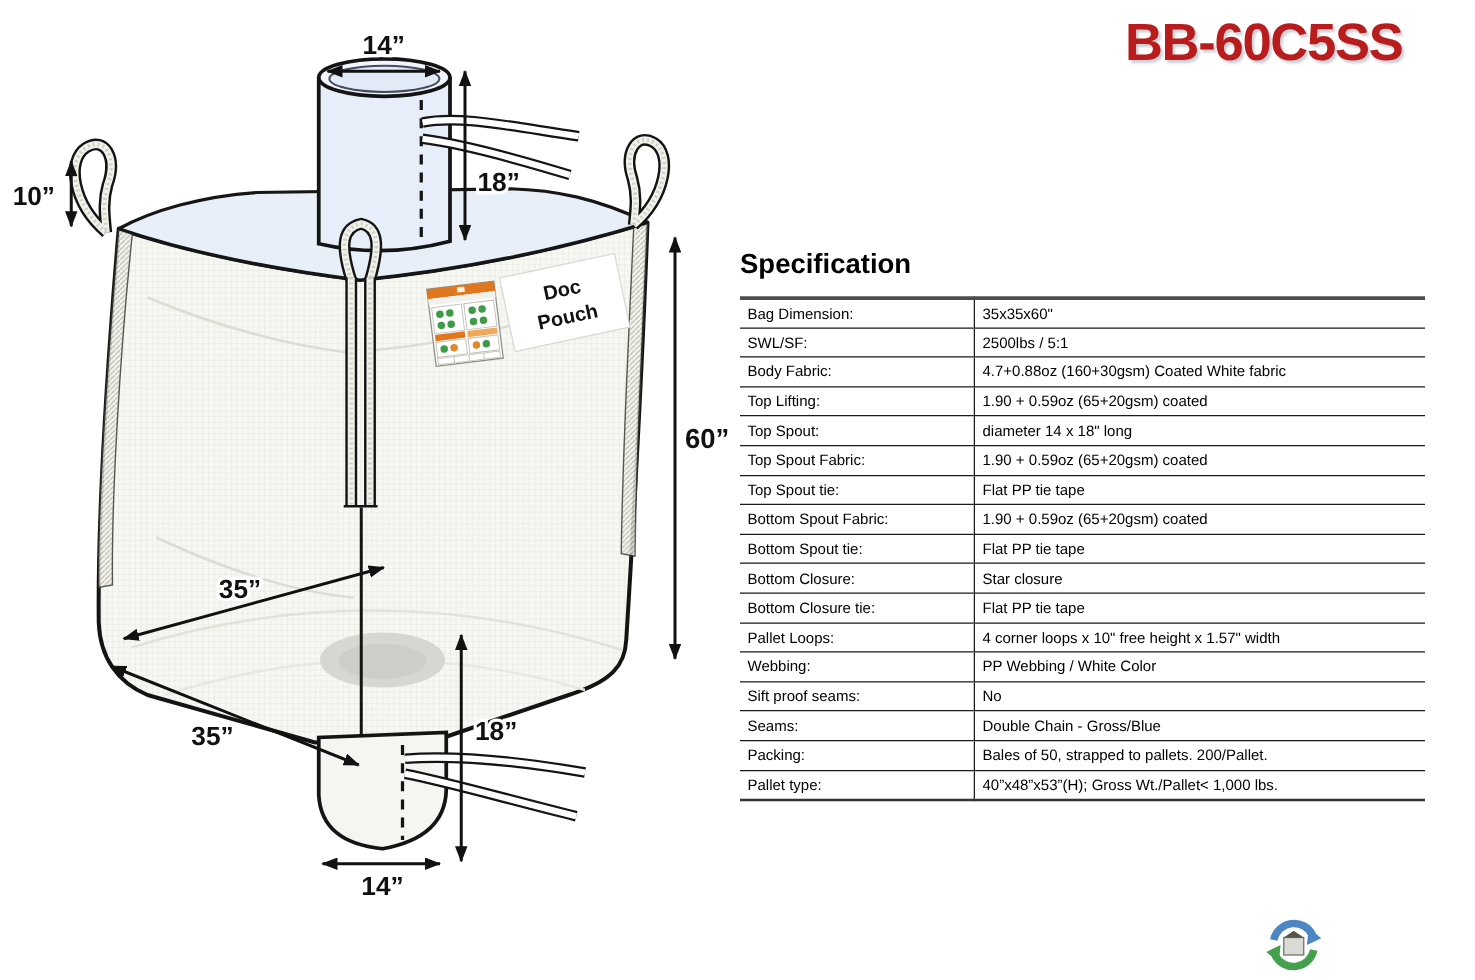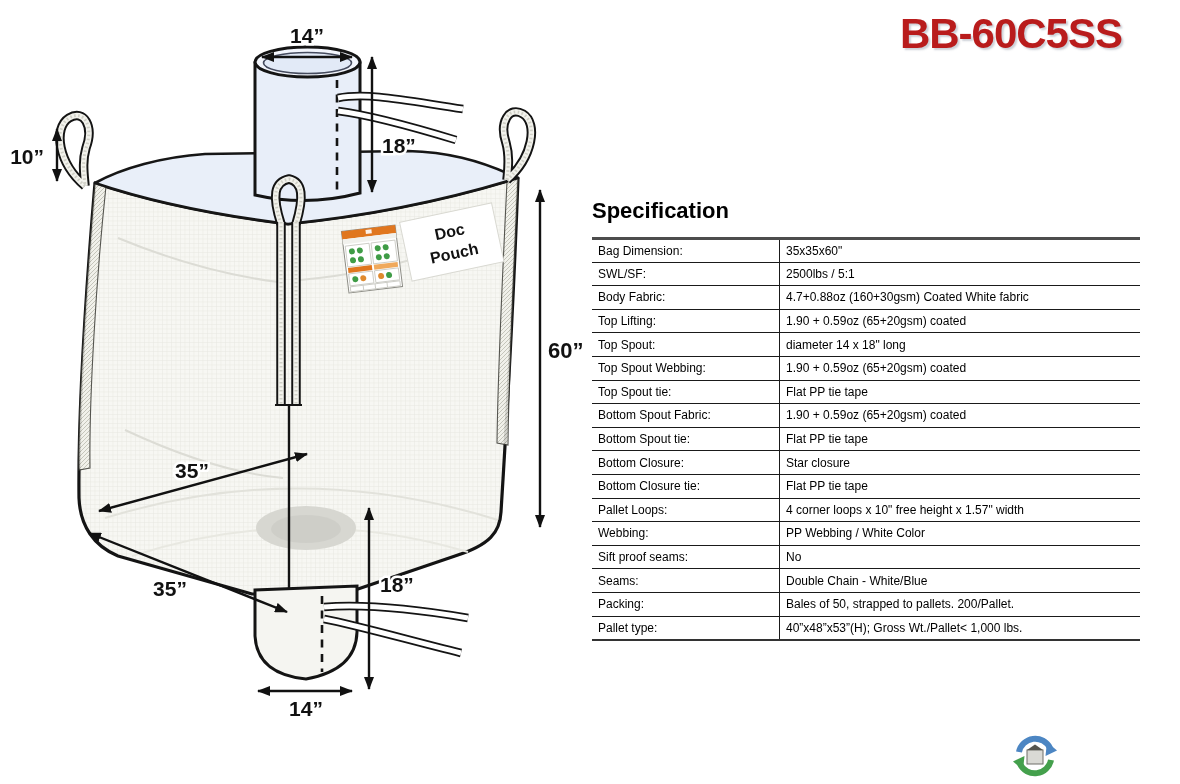--- a/index.html
+++ b/index.html
@@ -188,21 +188,21 @@
         </tr>
       <tr>
           <td class="l">Top Lifting:</td>
           <td class="v">1.90 + 0.59oz (65+20gsm) coated</td>
         </tr>
       <tr>
           <td class="l">Top Spout:</td>
           <td class="v">diameter 14 x 18" long</td>
         </tr>
       <tr>
-          <td class="l">Top Spout Webbing:</td>
+          <td class="l">Top Spout Fabric:</td>
           <td class="v">1.90 + 0.59oz (65+20gsm) coated</td>
         </tr>
       <tr>
           <td class="l">Top Spout tie:</td>
           <td class="v">Flat PP tie tape</td>
         </tr>
       <tr>
           <td class="l">Bottom Spout Fabric:</td>
           <td class="v">1.90 + 0.59oz (65+20gsm) coated</td>
         </tr>
@@ -225,21 +225,21 @@
       <tr>
           <td class="l">Webbing:</td>
           <td class="v">PP Webbing / White Color</td>
         </tr>
       <tr>
           <td class="l">Sift proof seams:</td>
           <td class="v">No</td>
         </tr>
       <tr>
           <td class="l">Seams:</td>
-          <td class="v">Double Chain - White/Blue</td>
+          <td class="v">Double Chain - Gross/Blue</td>
         </tr>
       <tr>
           <td class="l">Packing:</td>
           <td class="v">Bales of 50, strapped to pallets. 200/Pallet.</td>
         </tr>
       <tr>
           <td class="l">Pallet type:</td>
           <td class="v">40”x48”x53”(H); Gross Wt./Pallet&lt; 1,000 lbs.</td>
         </tr>
     </tbody>

